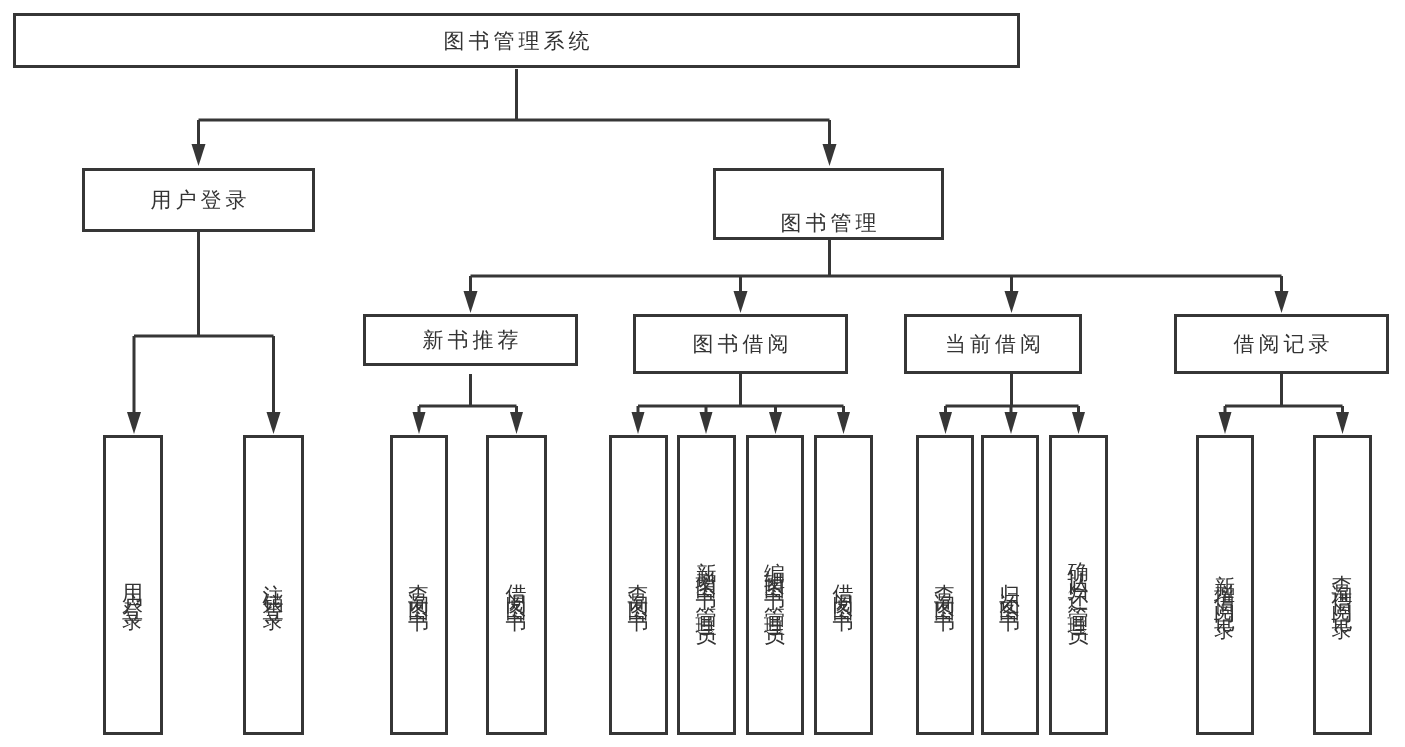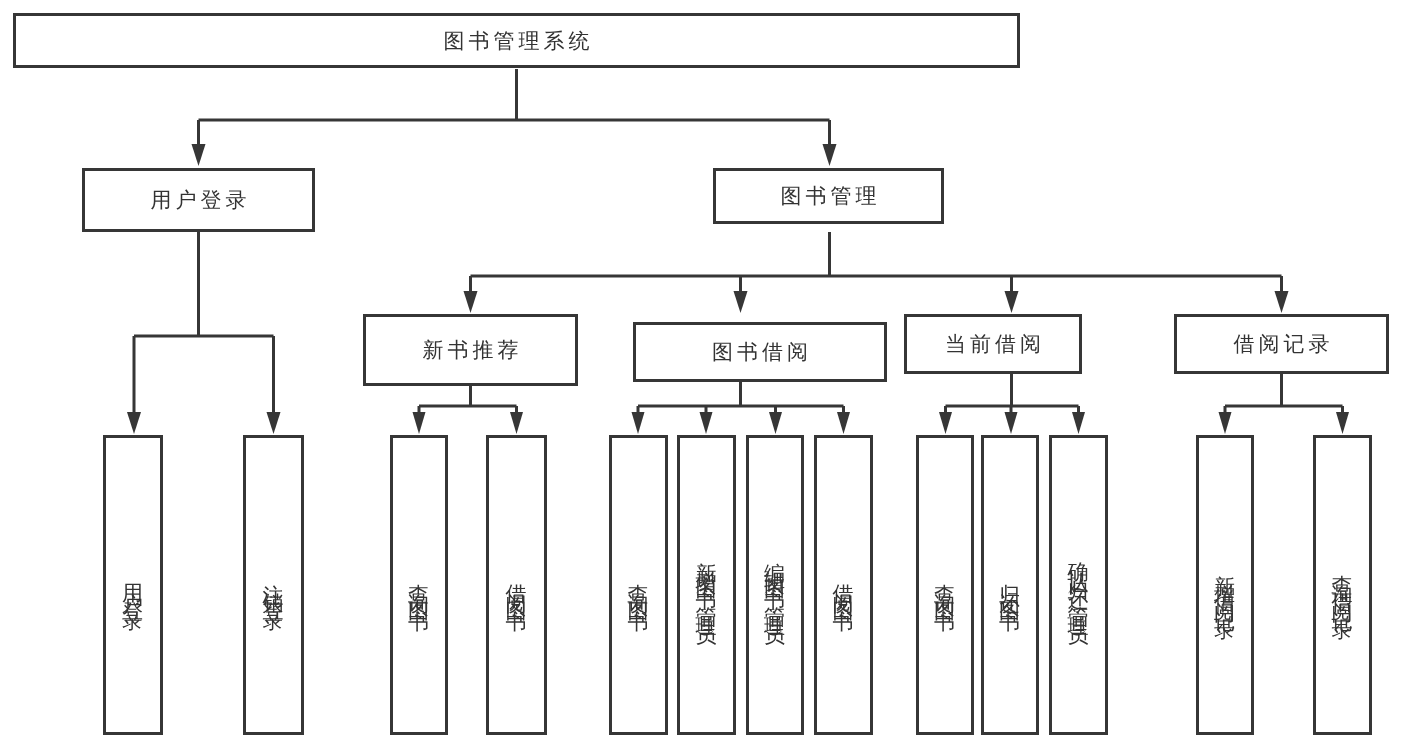--- a/index.html
+++ b/index.html
@@ -63,28 +63,28 @@
     </g>
   </svg>
 
   <div class="node hbox" style="left:13px;top:13px;width:1007px;height:55px;">
     <span class="lbl">图书管理系统</span>
   </div>
 
   <div class="node hbox" style="left:82px;top:168px;width:233px;height:64px;">
     <span class="lbl">用户登录</span>
   </div>
-  <div class="node hbox" style="left:713px;top:168px;width:231px;height:56px;">
+  <div class="node hbox" style="left:713px;top:168px;width:231px;height:72px;align-items:flex-end;">
     <span class="lbl">图书管理</span>
   </div>
 
-  <div class="node hbox" style="left:363px;top:314px;width:215px;height:72px;">
+  <div class="node hbox" style="left:363px;top:314px;width:215px;height:52px;">
     <span class="lbl">新书推荐</span>
   </div>
-  <div class="node hbox" style="left:633px;top:322px;width:254px;height:60px;">
+  <div class="node hbox" style="left:633px;top:314px;width:215px;height:60px;">
     <span class="lbl">图书借阅</span>
   </div>
   <div class="node hbox" style="left:904px;top:314px;width:178px;height:60px;">
     <span class="lbl">当前借阅</span>
   </div>
   <div class="node hbox" style="left:1174px;top:314px;width:215px;height:60px;">
     <span class="lbl">借阅记录</span>
   </div>
 
   <div class="node vbox" style="left:103px;top:435px;width:60px;height:300px;">

